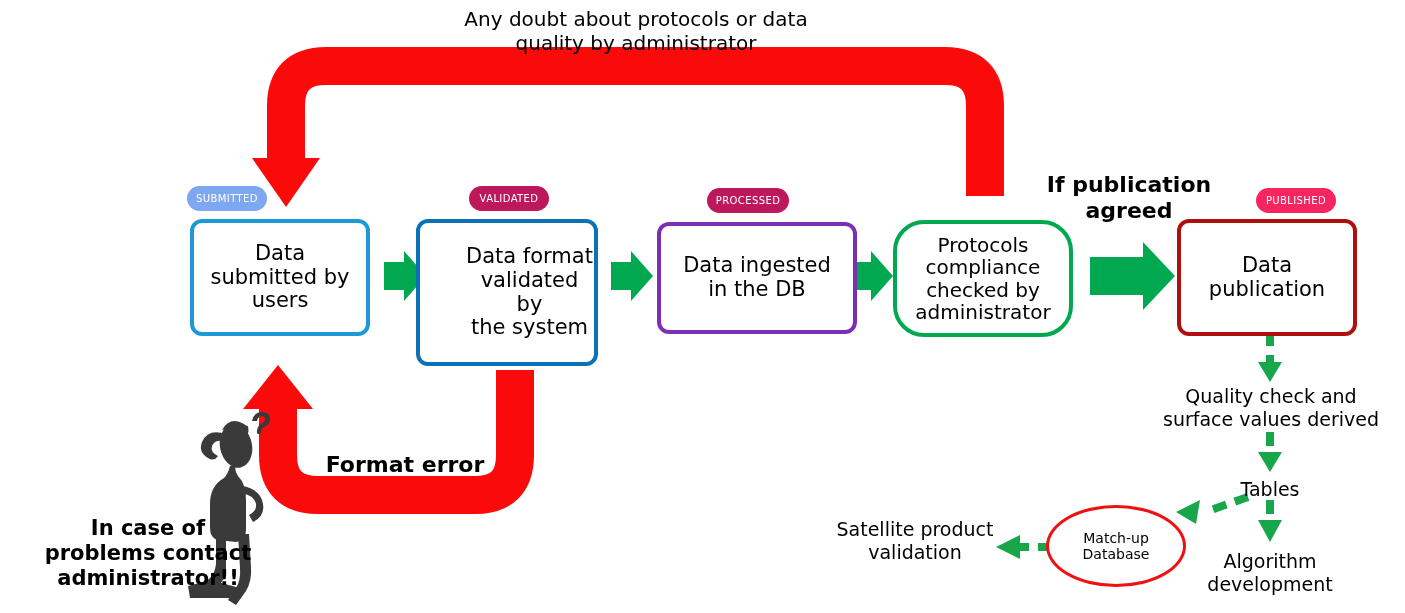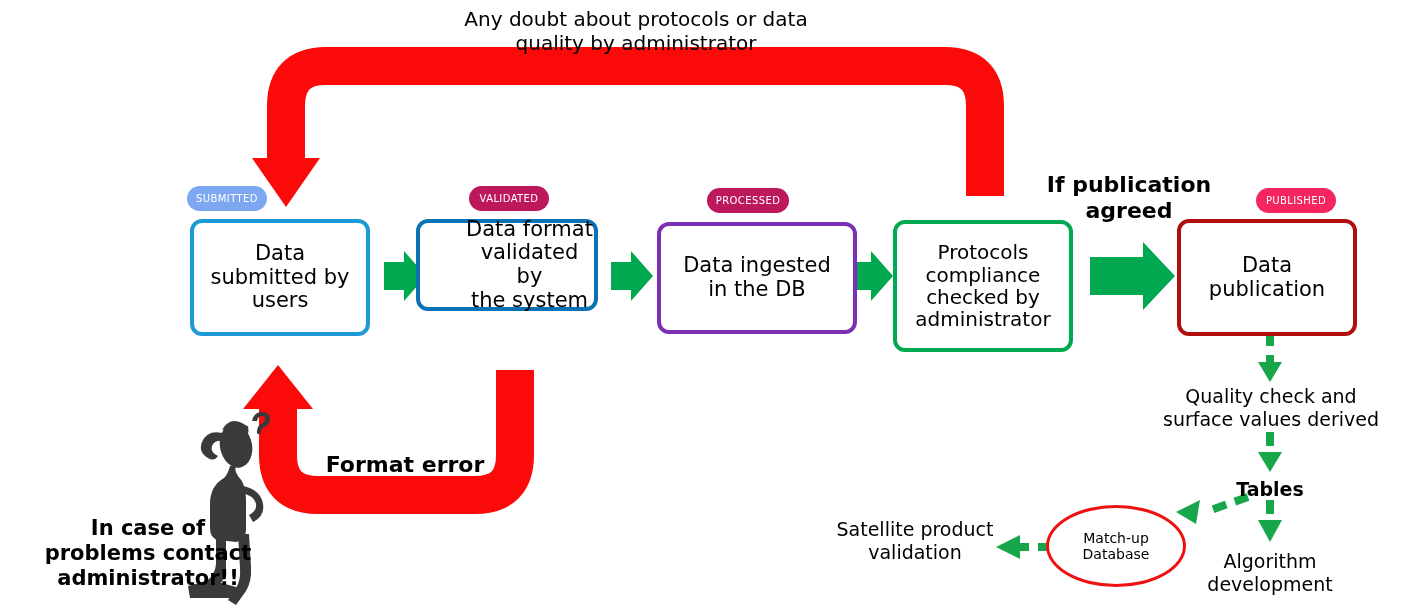--- a/index.html
+++ b/index.html
@@ -189,32 +189,32 @@
   <div class="pill" style="left:1256px; top:188px; width:80px; background:#f4255f;">
     <span>PUBLISHED</span>
   </div>
 
   <div class="stage-box" style="left:190px; top:219px; width:180px; height:117px; border-color:#1b9ad6;">
     <span class="bx-label">Data
 submitted by
 users</span>
   </div>
 
-  <div class="stage-box" style="left:416px; top:219px; width:182px; height:92px; border-color:#0b72b5;padding-left:45px;">
+  <div class="stage-box" style="left:416px; top:219px; width:182px; height:147px; border-color:#0b72b5;padding-left:45px;">
     <span class="bx-label">Data format
 validated by
 the system</span>
   </div>
 
   <div class="stage-box" style="left:657px; top:222px; width:200px; height:112px; border-color:#7b2fb5;">
     <span class="bx-label">Data ingested
 in the DB</span>
   </div>
 
-  <div class="stage-box" style="left:893px; top:220px; width:180px; height:132px; border-color:#00a850; font-size:20px;">
+  <div class="stage-box" style="left:893px; top:220px; width:180px; height:117px; border-color:#00a850; font-size:20px;border-radius:31px;">
     <span class="bx-label">Protocols
 compliance
 checked by
 administrator</span>
   </div>
 
   <div class="stage-box" style="left:1177px; top:219px; width:180px; height:117px; border-color:#b00f0f;">
     <span class="bx-label">Data
 publication</span>
   </div>
@@ -227,21 +227,21 @@
   <div class="ftext t-bold" style="left:1030px; top:172px; width:198px; font-size:22px;">If publication
 agreed</div>
 
   <div class="ftext t-bold" style="left:20px; top:516px; width:256px; font-size:21px;">In case of
 problems contact
 administrator!!</div>
 
   <div class="ftext" style="left:1145px; top:385px; width:252px; font-size:19px;">Quality check and
 surface values derived</div>
 
-  <div class="ftext" style="left:1210px; top:478px; width:120px; font-size:19px;font-weight:bold;">Tables</div>
+  <div class="ftext" style="left:1210px; top:478px; width:120px; font-size:19px;">Tables</div>
 
   <div class="ftext" style="left:1190px; top:550px; width:160px; font-size:19px;">Algorithm
 development</div>
 
   <div class="ellipse-node" style="left:1046px; top:505px; width:140px; height:82px;">
     <span>Match-up
 Database</span>
   </div>
 
   <div class="ftext" style="left:830px; top:518px; width:170px; font-size:19px;">Satellite product

